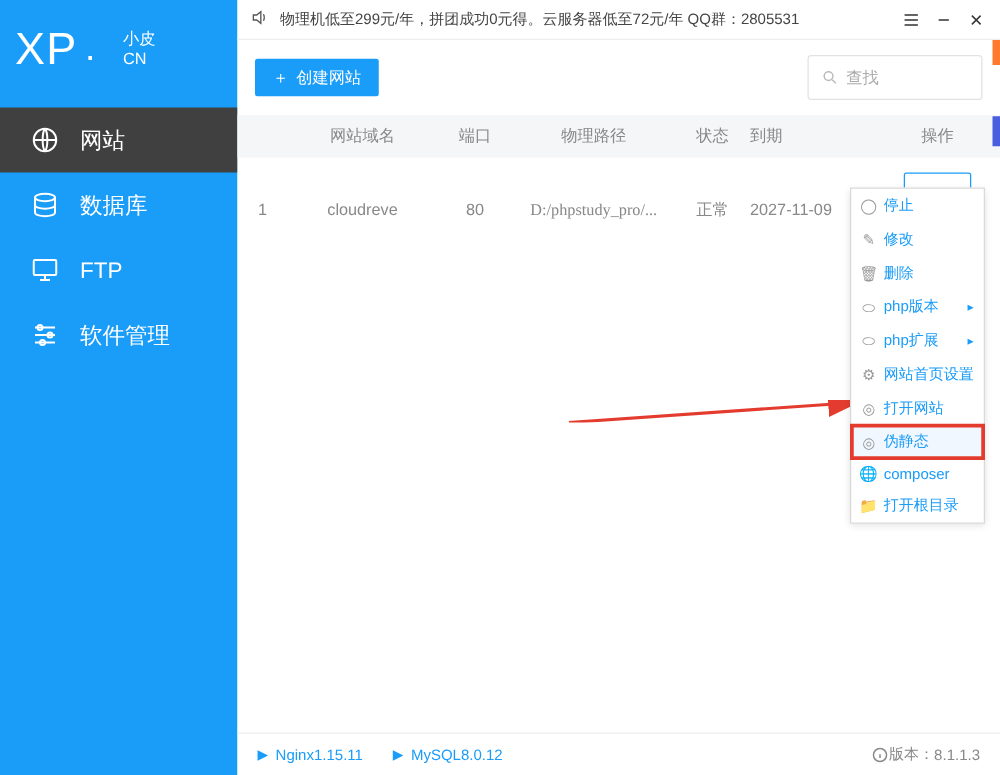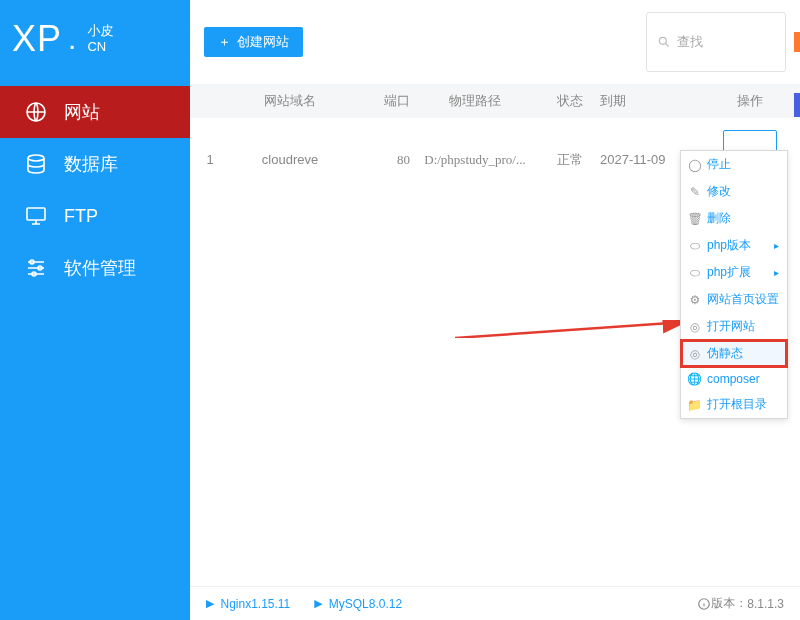--- a/index.html
+++ b/index.html
@@ -4,48 +4,48 @@
 <style>
 * { margin: 0; padding: 0; box-sizing: border-box; font-family: "Microsoft YaHei", Arial, sans-serif; }
 body { width: 800px; height: 620px; overflow: hidden; background: #fff; position: relative; }
 .app { display: flex; height: 100%; }
 
 
 .sidebar { width: 190px; background: #1a9cf9; color: #fff; display: flex; flex-direction: column; }
 .logo { padding: 18px 12px 26px; display: flex; align-items: center; gap: 6px; }
 .logo-xp { font-size: 36px; font-weight: 200; letter-spacing: 1px; }
 .logo-dot { font-size: 30px; font-weight: 200; }
-.logo-cn { display: flex; flex-direction: column; font-size: 13px; line-height: 1.25; font-weight: 400; margin-left: 5px; }
+.logo-cn { display: flex; flex-direction: column; font-size: 13px; line-height: 1.25; font-weight: 400; margin-left: 16px; }
 .nav { display: flex; flex-direction: column; }
 .nav-item { display: flex; align-items: center; gap: 16px; padding: 14px 24px; font-size: 18px; cursor: pointer; }
-.nav-item.active { background: #b91c1c; }
+.nav-item.active { background: #404040; }
 .nav-item .icon-wrap { width: 24px; height: 24px; display: flex; align-items: center; justify-content: center; }
 .nav-item svg { stroke: #fff; fill: none; stroke-width: 1.6; }
 
 
 .main { flex: 1; display: flex; flex-direction: column; background: #fff; min-width: 0; }
 
 
 .titlebar { height: 32px; display: flex; align-items: center; padding: 0 10px; gap: 8px; font-size: 12px; color: #444; border-bottom: 1px solid #eee; }
 .volume-icon { width: 16px; height: 16px; }
 .titlebar-text { flex: 1; white-space: nowrap; overflow: hidden; }
 .winbtn { width: 18px; height: 18px; display: flex; align-items: center; justify-content: center; cursor: pointer; color: #333; }
 
 
 .toolbar { display: flex; align-items: center; padding: 12px 14px; gap: 16px; }
 .btn-create { background: #1a9cf9; color: #fff; border: none; padding: 6px 14px; font-size: 13px; border-radius: 2px; display: flex; align-items: center; gap: 6px; cursor: pointer; }
-.search { margin-left: auto; border: 1px solid #e2e2e2; border-radius: 3px; padding: 20px 10px; display: flex; align-items: center; gap: 6px; color: #aaa; font-size: 13px; width: 140px; }
+.search { margin-left: auto; border: 1px solid #e2e2e2; border-radius: 3px; padding: 8px 10px; display: flex; align-items: center; gap: 6px; color: #aaa; font-size: 13px; width: 140px; }
 .search svg { width: 14px; height: 14px; }
 
 
 .table-head { display: flex; background: #f5f6f7; color: #888; font-size: 13px; padding: 8px 0; }
 .row { display: flex; font-size: 13px; color: #888; padding: 12px 0; align-items: center; }
 .col-idx { width: 40px; text-align: center; }
 .col-domain { width: 120px; text-align: center; }
-.col-port { width: 60px; text-align: right; font-family: Liberation Serif, serif; }
+.col-port { width: 60px; text-align: center; }
 .col-path { width: 130px; text-align: center; white-space: nowrap; overflow: hidden; font-family: Liberation Serif, serif; }
 .col-status { width: 60px; text-align: center; }
 .col-expire { width: 100px; }
 .col-action { flex: 1; text-align: center; }
 .btn-manage { border: 1px solid #1a9cf9; color: #1a9cf9; background: #fff; padding: 20px 14px; font-size: 12px; border-radius: 2px; cursor: pointer; }
 
 
 .dropdown { position: absolute; top: 150px; right: 12px; width: 108px; background: #fff; border: 1px solid #d9d9d9; box-shadow: 0 2px 6px rgba(0,0,0,.12); font-size: 12px; color: #1a9cf9; z-index: 10; }
 .dd-item { display: flex; align-items: center; gap: 6px; padding: 5px 8px; cursor: pointer; position: relative; }
 .dd-item.highlight { outline: 3px solid #e43b2f; outline-offset: -2px; background: #f0f7ff; }
@@ -115,20 +115,42 @@
               <circle cx="16" cy="12" r="2"></circle>
               <circle cx="10" cy="18" r="2"></circle>
             </svg>
           </span>
         <span>软件管理</span>
       </div>
     </nav>
   </aside>
 
   <main class="main">
+    <div class="titlebar">
+      <span><svg class="volume-icon" viewBox="0 0 24 24" fill="none" stroke="#555" stroke-width="1.6">
+            <path d="M4 9v6h4l5 4V5L8 9H4z"></path>
+            <path d="M16 8c1.5 1.5 1.5 6.5 0 8"></path>
+          </svg></span>
+      <span class="titlebar-text">物理机低至299元/年，拼团成功0元得。云服务器低至72元/年  QQ群：2805531</span>
+      <span class="winbtn">
+          <svg width="16" height="16" viewBox="0 0 24 24" stroke="#333" stroke-width="2">
+            <path d="M4 6h16M4 12h16M4 18h16"></path>
+          </svg>
+        </span>
+      <span class="winbtn">
+          <svg width="14" height="14" viewBox="0 0 24 24" stroke="#333" stroke-width="2">
+            <path d="M5 12h14"></path>
+          </svg>
+        </span>
+      <span class="winbtn">
+          <svg width="14" height="14" viewBox="0 0 24 24" stroke="#333" stroke-width="2">
+            <path d="M6 6l12 12M18 6 6 18"></path>
+          </svg>
+        </span>
+    </div>
 
     <div class="toolbar">
       <button class="btn-create">
         <span>＋</span>
         <span>创建网站</span>
       </button>
       <div class="search">
         <svg viewBox="0 0 24 24" fill="none" stroke="#bbb" stroke-width="2">
             <circle cx="10" cy="10" r="6"></circle>
             <path d="M20 20l-5-5"></path>

